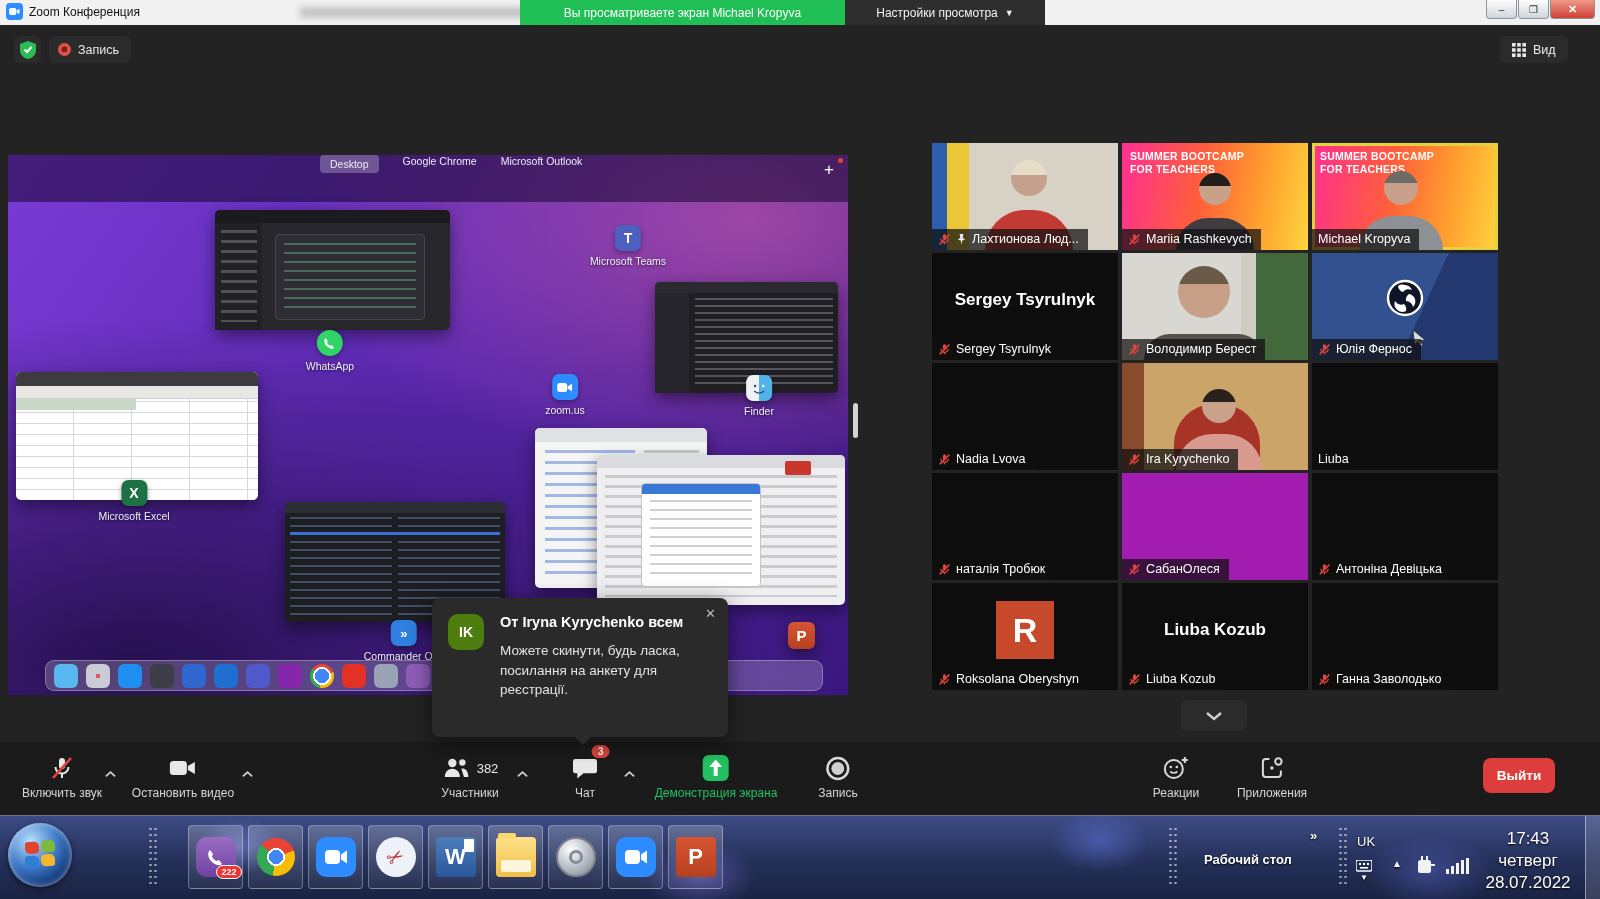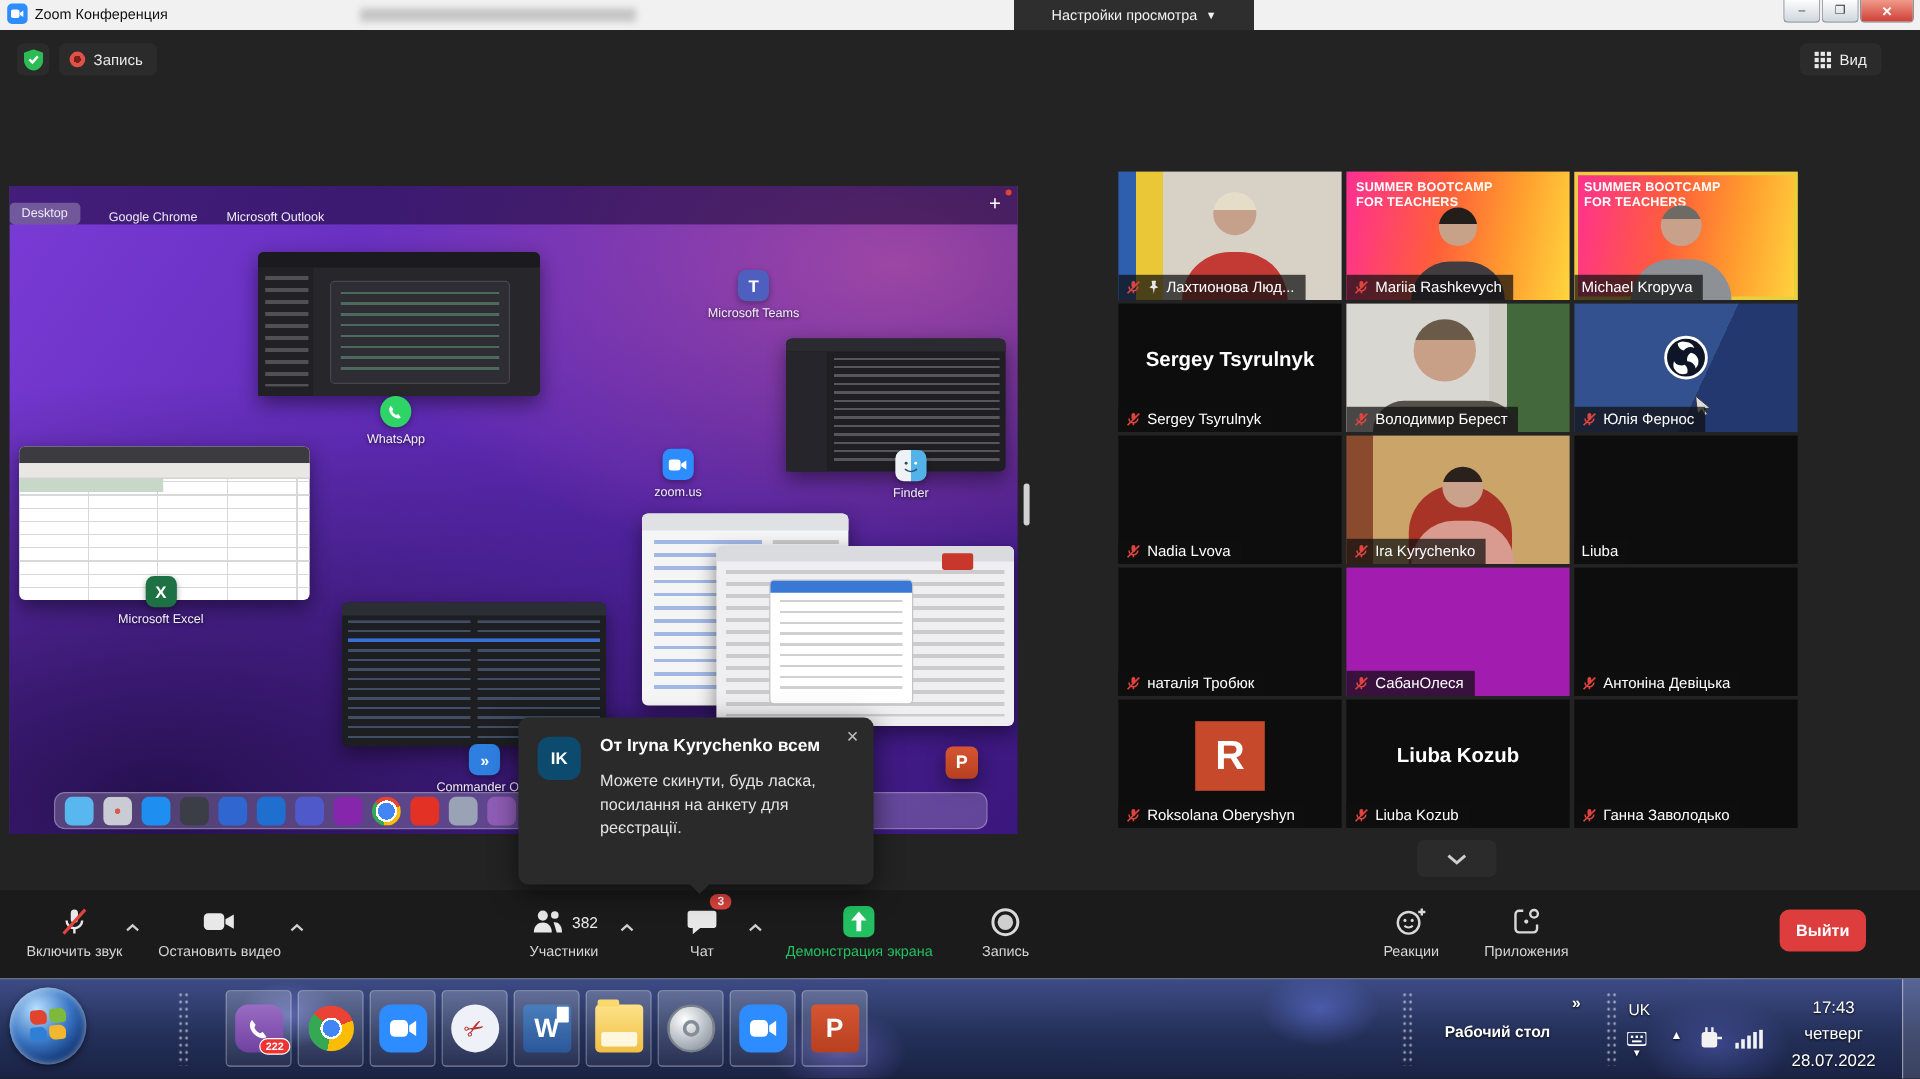--- a/index.html
+++ b/index.html
@@ -21,21 +21,21 @@
   .shield-tile{position:absolute;left:14px;top:36px;width:27px;height:27px;background:#2b2b2b;border-radius:6px;display:flex;align-items:center;justify-content:center;}
   .rec-pill{position:absolute;left:49px;top:36px;height:27px;display:flex;align-items:center;gap:7px;padding:0 12px 0 9px;background:#2b2b2b;border-radius:6px;color:#e8e8e8;font-size:12.5px;}
   .rec-dot-big{width:13px;height:13px;border-radius:50%;background:radial-gradient(circle,#7a1f1a 0 3px,#e05248 3px);}
   .view-pill{position:absolute;left:1500px;top:36px;height:27px;display:flex;align-items:center;gap:7px;padding:0 12px;background:#2b2b2b;border-radius:6px;color:#eee;font-size:12.5px;cursor:pointer;}
 
   
   .mc{position:absolute;left:8px;top:155px;width:840px;height:540px;overflow:hidden;z-index:1;
       background:radial-gradient(90% 80% at 88% 12%, rgba(233,106,170,.5), transparent 60%),
                  radial-gradient(120% 100% at 15% 95%, #26104f 0%, transparent 65%),
                  linear-gradient(125deg,#7a3bd6 0%, #5a28b0 48%, #3a177c 100%);}
-  .mc-strip{position:absolute;top:0;left:0;right:0;height:32px;background:rgba(22,8,48,.55);display:flex;align-items:flex-end;gap:24px;}
+  .mc-strip{position:absolute;top:0;left:0;right:0;height:47px;background:rgba(22,8,48,.55);display:flex;align-items:flex-start;padding-left:312px;gap:24px;}
   .mc-tab{font-size:10.5px;color:#eceaf4;cursor:pointer;white-space:nowrap;}
   .mc-tab.active{background:rgba(255,255,255,.26);padding:3px 10px;border-radius:4px;}
   .mc-add{position:absolute;right:14px;top:5px;color:#fff;font-size:17px;cursor:pointer;}
   .mc-recdot{position:absolute;right:5px;top:3px;width:5px;height:5px;border-radius:50%;background:#e64433;}
   .mw{position:absolute;border-radius:5px;box-shadow:0 6px 16px rgba(0,0,0,.45);cursor:pointer;}
   .app-ic{position:absolute;display:flex;flex-direction:column;align-items:center;gap:4px;transform:translateX(-50%);cursor:pointer;}
   .app-ic .lbl{font-size:10.5px;color:#f2eefb;text-shadow:0 1px 3px rgba(0,0,0,.7);white-space:nowrap;}
   .ic26{width:26px;height:26px;display:flex;align-items:center;justify-content:center;border-radius:7px;box-shadow:0 2px 5px rgba(0,0,0,.35);}
   .dock{position:absolute;left:37px;top:505px;width:778px;height:31px;background:rgba(235,235,245,.22);border:1px solid rgba(255,255,255,.28);border-radius:9px;display:flex;align-items:center;gap:8px;padding:0 8px;}
   .dk{width:24px;height:24px;border-radius:6px;position:relative;flex:0 0 auto;cursor:pointer;}
@@ -50,21 +50,21 @@
   .gallery{position:absolute;left:932px;top:143px;display:grid;grid-template-columns:repeat(3,186px);grid-auto-rows:107px;gap:3px 4px;z-index:2;}
   .tile{position:relative;background:#0d0d0d;overflow:hidden;cursor:pointer;}
   .tile.hl{box-shadow:inset 0 0 0 3px #e8cf3e;}
   .np{position:absolute;left:0;bottom:0;display:flex;align-items:center;gap:5px;background:rgba(15,15,15,.72);padding:3px 9px 4px 6px;font-size:12.5px;color:#fff;white-space:nowrap;max-width:100%;overflow:hidden;}
   .center-name{position:absolute;inset:0 0 14px 0;display:flex;align-items:center;justify-content:center;font-size:17px;font-weight:bold;color:#fff;text-align:center;}
   .bc-banner{position:absolute;top:7px;left:8px;font-size:10.5px;font-weight:bold;color:#fff;line-height:1.2;letter-spacing:.2px;}
   .more-btn{position:absolute;left:1181px;top:700px;width:66px;height:31px;background:#2b2b2b;border:none;border-radius:6px;display:flex;align-items:center;justify-content:center;cursor:pointer;z-index:2;}
 
   
   .chat-popup{position:absolute;left:432px;top:598px;width:296px;height:139px;background:#2a2a2a;border-radius:8px;box-shadow:0 6px 22px rgba(0,0,0,.55);z-index:10;padding:14px 16px;}
-  .cp-avatar{position:absolute;left:16px;top:16px;width:36px;height:36px;border-radius:10px;background:#0c4a6e;color:#fff;font-size:14px;font-weight:bold;display:flex;align-items:center;justify-content:center;}
+  .cp-avatar{position:absolute;left:16px;top:16px;width:36px;height:36px;border-radius:10px;background:#4d7c0f;color:#fff;font-size:14px;font-weight:bold;display:flex;align-items:center;justify-content:center;}
   .cp-title{margin-left:52px;margin-top:2px;font-size:14.5px;font-weight:bold;color:#fff;}
   .cp-msg{margin-left:52px;margin-top:11px;font-size:13.5px;color:#e3e3e3;line-height:1.45;}
   .cp-close{position:absolute;right:12px;top:8px;color:#bbb;font-size:13px;cursor:pointer;}
   .cp-tail{position:absolute;left:142px;bottom:-8px;width:0;height:0;border-left:9px solid transparent;border-right:9px solid transparent;border-top:9px solid #2a2a2a;}
 
   
   .zoom-toolbar{position:absolute;left:0;top:742px;width:1600px;height:73px;background:#1b1b1b;z-index:5;}
   .tbi{position:absolute;top:10px;transform:translateX(-50%);display:flex;flex-direction:column;align-items:center;cursor:pointer;}
   .tbi .ico{height:32px;display:flex;align-items:center;justify-content:center;gap:5px;position:relative;}
   .tbi .lab{margin-top:2px;font-size:12px;color:#d6d6d6;white-space:nowrap;}
@@ -84,39 +84,40 @@
     border-top:1px solid rgba(255,255,255,.35);}
   .orb{position:absolute;left:8px;top:7px;width:64px;height:64px;border-radius:50%;cursor:pointer;
     background:radial-gradient(circle at 35% 28%,#b8e0ff,#3a76c4 45%,#0c2f6e 78%);box-shadow:inset 0 0 6px rgba(255,255,255,.6),0 2px 6px rgba(0,0,0,.5);}
   .orb-flag{position:absolute;left:17px;top:18px;width:30px;height:28px;display:grid;grid-template-columns:14px 14px;grid-template-rows:12px 12px;gap:2px;transform:skewY(-6deg);}
   .orb-flag div{border-radius:2px 6px 2px 6px;}
   .grip{position:absolute;top:10px;width:9px;height:62px;background-image:radial-gradient(circle,rgba(255,255,255,.55) 1px,transparent 1.4px);background-size:5px 6px;}
   .task-ic{position:absolute;top:9px;width:55px;height:64px;border:1px solid rgba(255,255,255,.3);border-radius:4px;background:linear-gradient(rgba(255,255,255,.22),rgba(255,255,255,.05));display:flex;align-items:center;justify-content:center;cursor:pointer;}
   .tb-ic{width:40px;height:40px;display:flex;align-items:center;justify-content:center;position:relative;}
   .badge222{position:absolute;right:-6px;bottom:-2px;background:#e33;color:#fff;border-radius:8px;font-size:9px;font-weight:bold;padding:1px 4px;border:1px solid #fff;}
   .tray-text{color:#fff;text-shadow:0 1px 2px #000;font-size:13px;position:absolute;white-space:nowrap;}
-  .clockbox{position:absolute;left:1478px;top:12px;width:100px;text-align:center;color:#fff;text-shadow:0 1px 2px #000;font-size:14px;line-height:22px;cursor:pointer;}
+  .clockbox{position:absolute;left:1478px;top:12px;width:100px;text-align:center;color:#fff;text-shadow:0 1px 2px #000;font-size:17px;line-height:22px;cursor:pointer;}
   .show-desktop{position:absolute;right:0;top:0;width:15px;height:84px;background:rgba(255,255,255,.14);border-left:1px solid rgba(255,255,255,.45);cursor:pointer;}
 </style>
 </head>
 <body>
 
 <div class="screen">
 
   <div class="titlebar">
     <div class="tb-app">
       <span class="zoom-app-icon">
         <svg width="11" height="9" viewBox="0 0 12 10">
             <rect x="0" y="1" width="8" height="8" rx="2" fill="#fff"></rect>
             <path d="M8.5 4l3-2v6l-3-2z" fill="#fff"></path>
           </svg>
       </span>
       <span>Zoom Конференция</span>
     </div>
     <div class="title-smudge"></div>
+    <div class="banner">Вы просматриваете экран Michael Kropyva</div>
     <div class="view-settings">
       <span>Настройки просмотра</span>
       <span style="font-size:9px;">▼</span>
     </div>
     <div class="win-controls">
       <div class="wc">–</div>
       <div class="wc">❐</div>
       <div class="wc close">✕</div>
     </div>
   </div>

